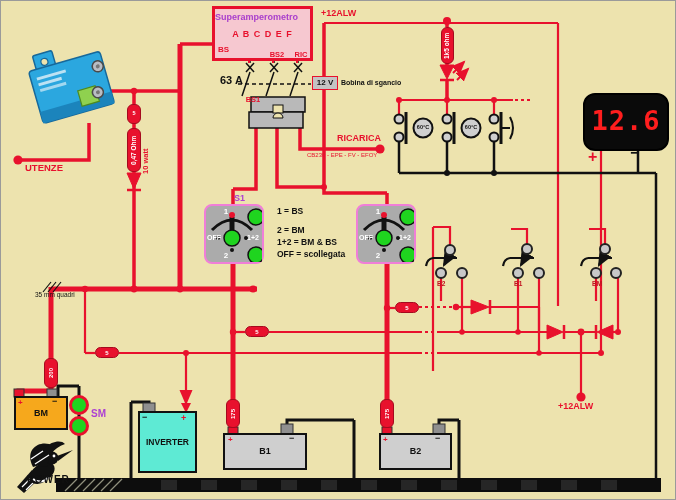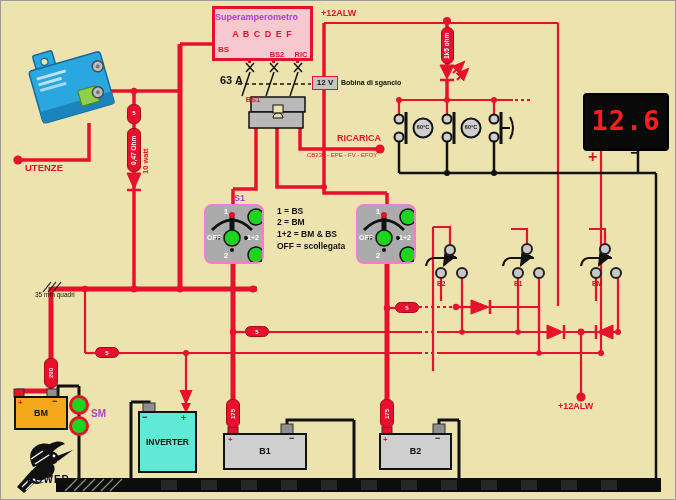--- a/index.html
+++ b/index.html
@@ -327,21 +327,21 @@
   <div class="abs b" style="left:219px;top:74px;font-size:11px;color:#111;">63 A</div>
 
   <div class="abs box ctr" style="left:311px;top:75px;width:26px;height:14px;background:#C4C4C4;border:1.5px solid #E8112D;font-size:8px;font-weight:bold;color:#111;line-height:11px;">12 V</div>
   <div class="abs b" style="left:340px;top:78px;font-size:7px;color:#111;">Bobina di sgancio</div>
 
   <div class="abs cap vt" style="left:440px;top:26px;width:13px;height:37px;font-size:6.5px;">1k5 ohm</div>
 
   <div class="abs b ctr" style="left:413px;top:124px;width:18px;font-size:5.5px;color:#111;">60°C</div>
   <div class="abs b ctr" style="left:461px;top:124px;width:18px;font-size:5.5px;color:#111;">60°C</div>
 
-  <div class="abs box" style="left:582px;top:92px;width:86px;height:58px;background:#0A0A0A;border-radius:4px;border:2px solid #000;">
+  <div class="abs box" style="left:582px;top:92px;width:86px;height:58px;background:#0A0A0A;border-radius:12px;border:2px solid #000;">
     <div class="abs b ctr" style="left:0;top:12px;width:82px;font-size:27px;color:#FF1E1E;font-family:'DejaVu Sans Mono',monospace;letter-spacing:1px;">12.6</div>
   </div>
   <span class="abs sign red" style="left:587px;top:148px;font-size:16px;">+</span>
   <span class="abs sign" style="left:629px;top:144px;font-size:16px;color:#111;">−</span>
 
   <div class="abs b red" style="left:24px;top:162px;font-size:9.5px;">UTENZE</div>
 
   <div class="abs cap" style="left:126px;top:103px;width:14px;height:20px;font-size:5.5px;">5</div>
   <div class="abs cap vt" style="left:126px;top:127px;width:14px;height:44px;font-size:6.5px;">0,47 Ohm</div>
   <div class="abs b red vt" style="left:141px;top:127px;width:12px;height:46px;font-size:7.5px;">10 watt</div>
@@ -364,21 +364,21 @@
       <circle cx="50" cy="11" r="8" fill="#1FD41F" stroke="#111" stroke-width="1.5"></circle>
       <circle cx="50" cy="49" r="8" fill="#1FD41F" stroke="#111" stroke-width="1.5"></circle>
     </svg>
     <span class="abs b ctr" style="left:12px;top:2px;width:16px;font-size:8px;color:#fff;">1</span>
     <span class="abs b" style="left:1px;top:28px;font-size:7px;color:#fff;">OFF</span>
     <span class="abs b" style="left:41px;top:28px;font-size:7px;color:#fff;">1+2</span>
     <span class="abs b ctr" style="left:12px;top:46px;width:16px;font-size:8px;color:#fff;">2</span>
   </div>
 
   <div class="abs" style="left:276px;top:206px;font-size:8.5px;font-weight:bold;color:#111;">
-    <div style="margin-bottom:2px;">1 = BS</div>
+    <div style="margin-bottom:10px;">1 = BS</div>
     <div style="margin-bottom:3.5px;">2 = BM</div>
     <div style="margin-bottom:3.5px;">1+2 = BM &amp; BS</div>
     <div>OFF = scollegata</div>
   </div>
 
   <div class="abs b mag" style="left:374px;top:207px;width:22px;font-size:9px;text-align:center;">S2</div>
   <div class="abs selbox box" style="left:355px;top:203px;width:60px;height:60px;">
     <svg width="56" height="56" viewBox="0 0 56 56">
       <path d="M6,24 Q26,4 46,24" stroke="#111" stroke-width="3" fill="none"></path>
       <line x1="26" y1="32" x2="26" y2="11" stroke="#111" stroke-width="5"></line>

